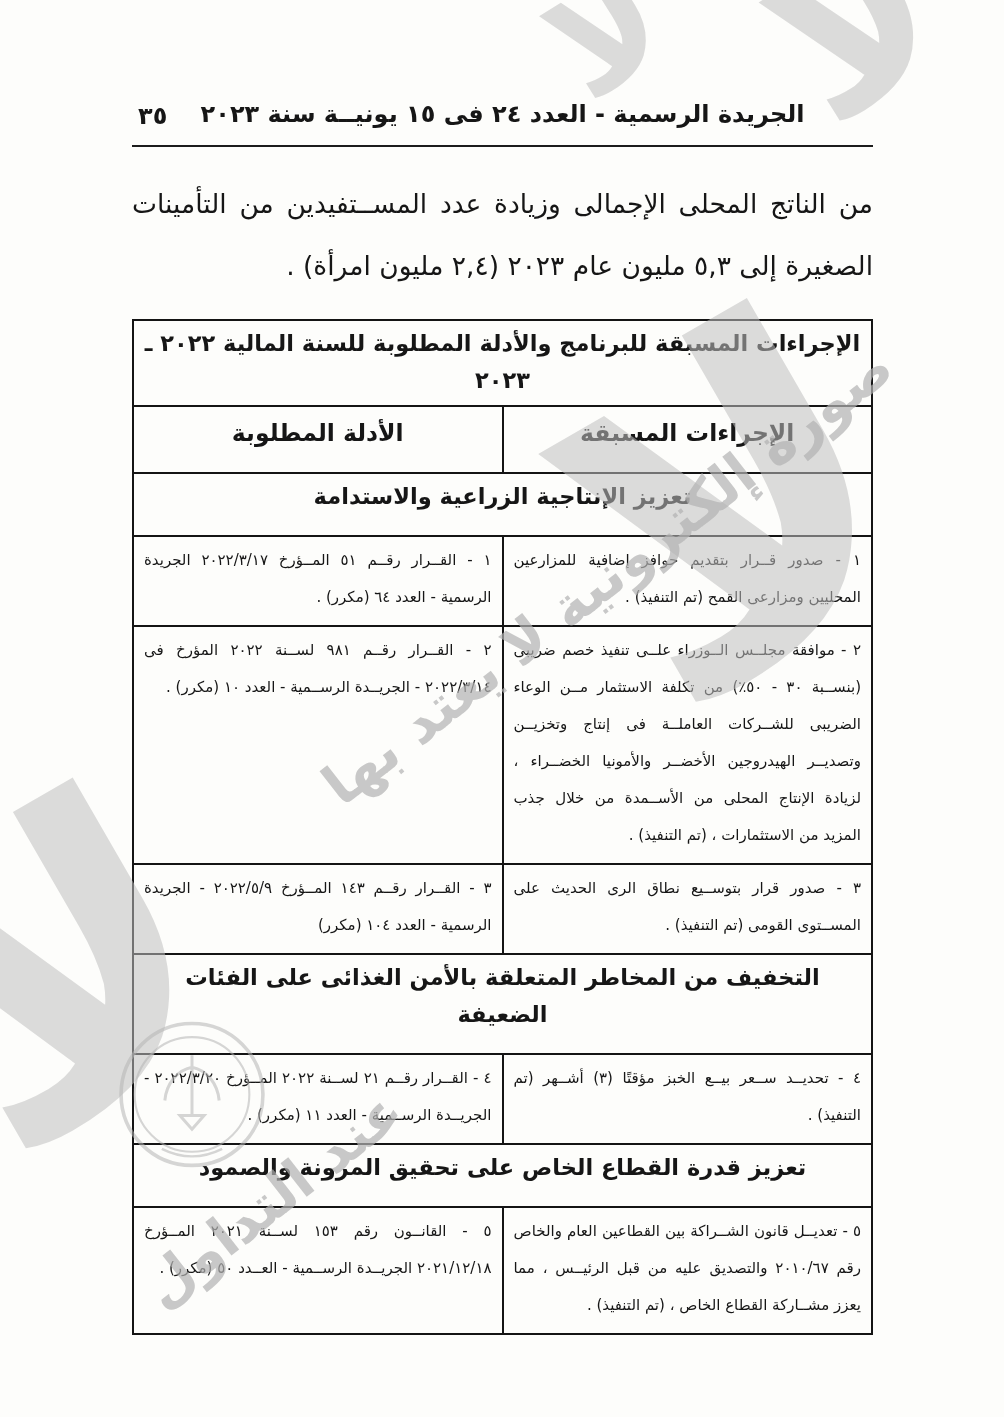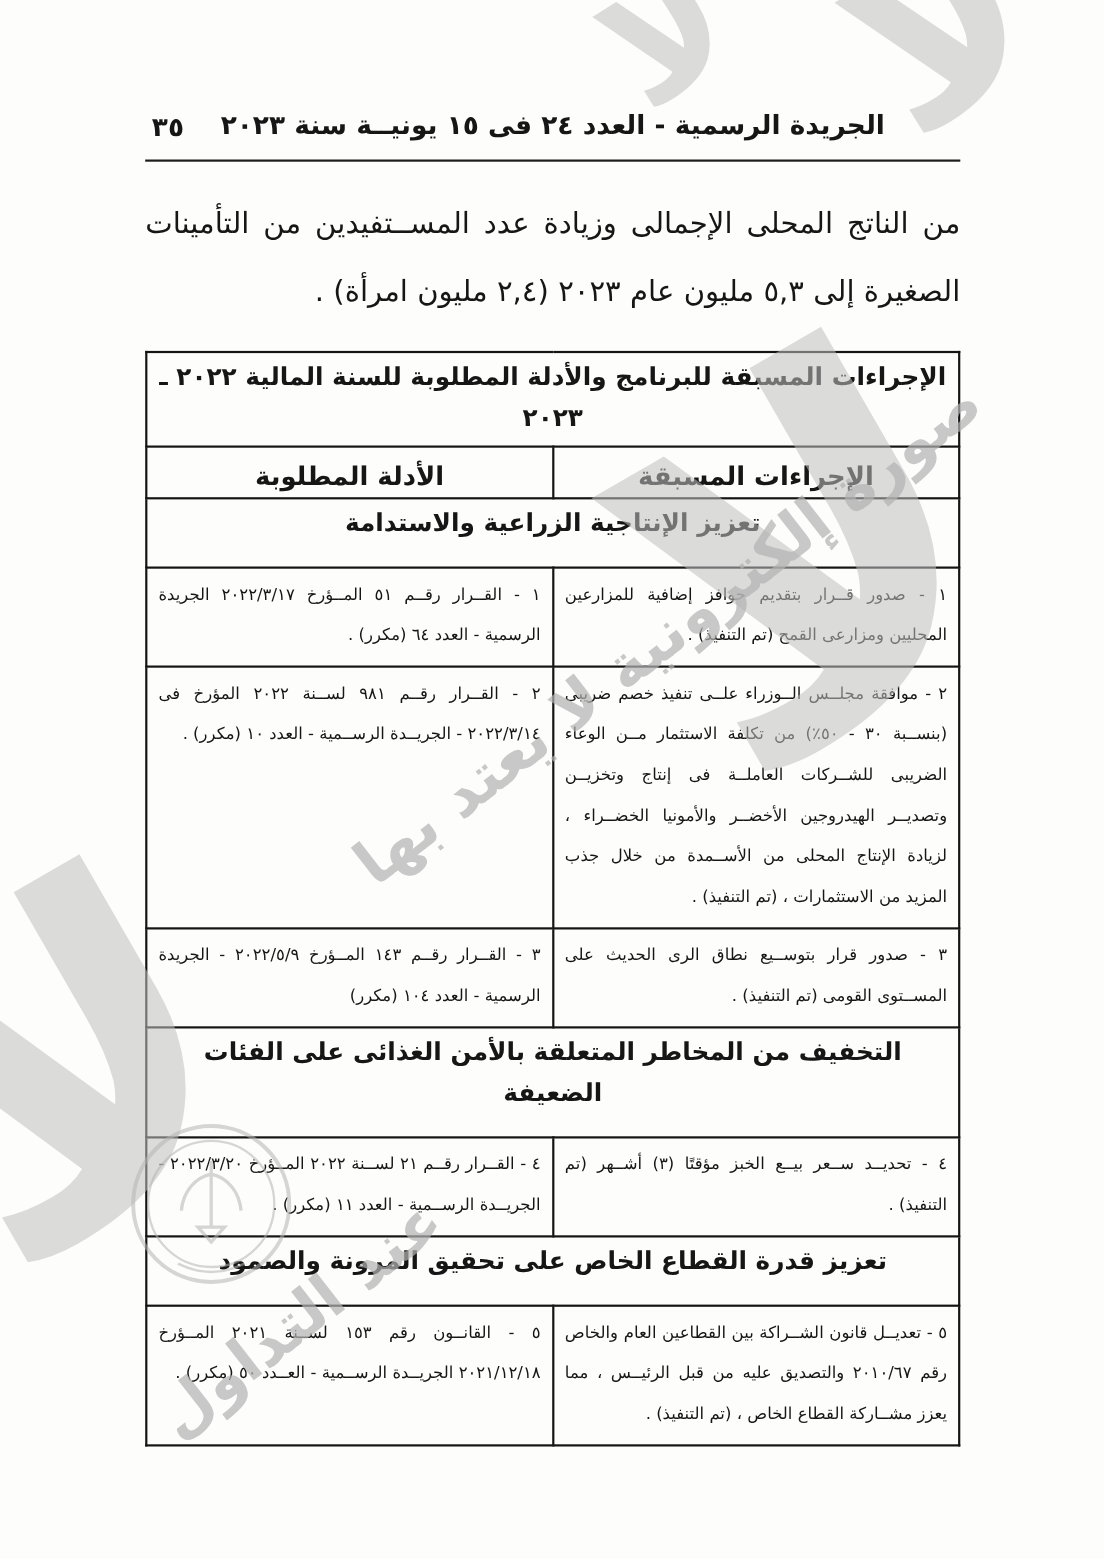--- a/index.html
+++ b/index.html
@@ -19,21 +19,21 @@
 
   .intro { margin-top:26px; font-size:26.5px; line-height:62px; text-align:justify; }
 
   table.gz { width:100%; border-collapse:collapse; margin-top:22px; table-layout:fixed; }
   table.gz td {
     border:2px solid #141414; font-size:15px; line-height:37px;
     padding:5px 10px 9px; vertical-align:top; text-align:justify;
   }
   tr.t-title td, tr.t-head td, tr.t-sec td { text-align:center; font-weight:bold;margin-top:48px; }
   tr.t-title td { font-size:22.5px; padding:4px 8px 6px; }
-  tr.t-head td  { font-size:23.5px; padding:8px 8px 0;border-radius:14px; }
+  tr.t-head td  { font-size:23.5px; padding:8px 8px 20px;border-radius:14px; }
   tr.t-sec td   { font-size:22.5px; padding:4px 8px 20px; }
 
   .wm { position:absolute; z-index:2; pointer-events:none; font-weight:bold; }
   .wm-stroke { color:#c0c0c0; opacity:.55; line-height:1; }
   .wm-text { color:#b3b3b3; opacity:.7; font-size:56px; white-space:nowrap; transform-origin:0 50%; }
   .seal { opacity:.55; }
 </style>
 </head>
 <body>
 

